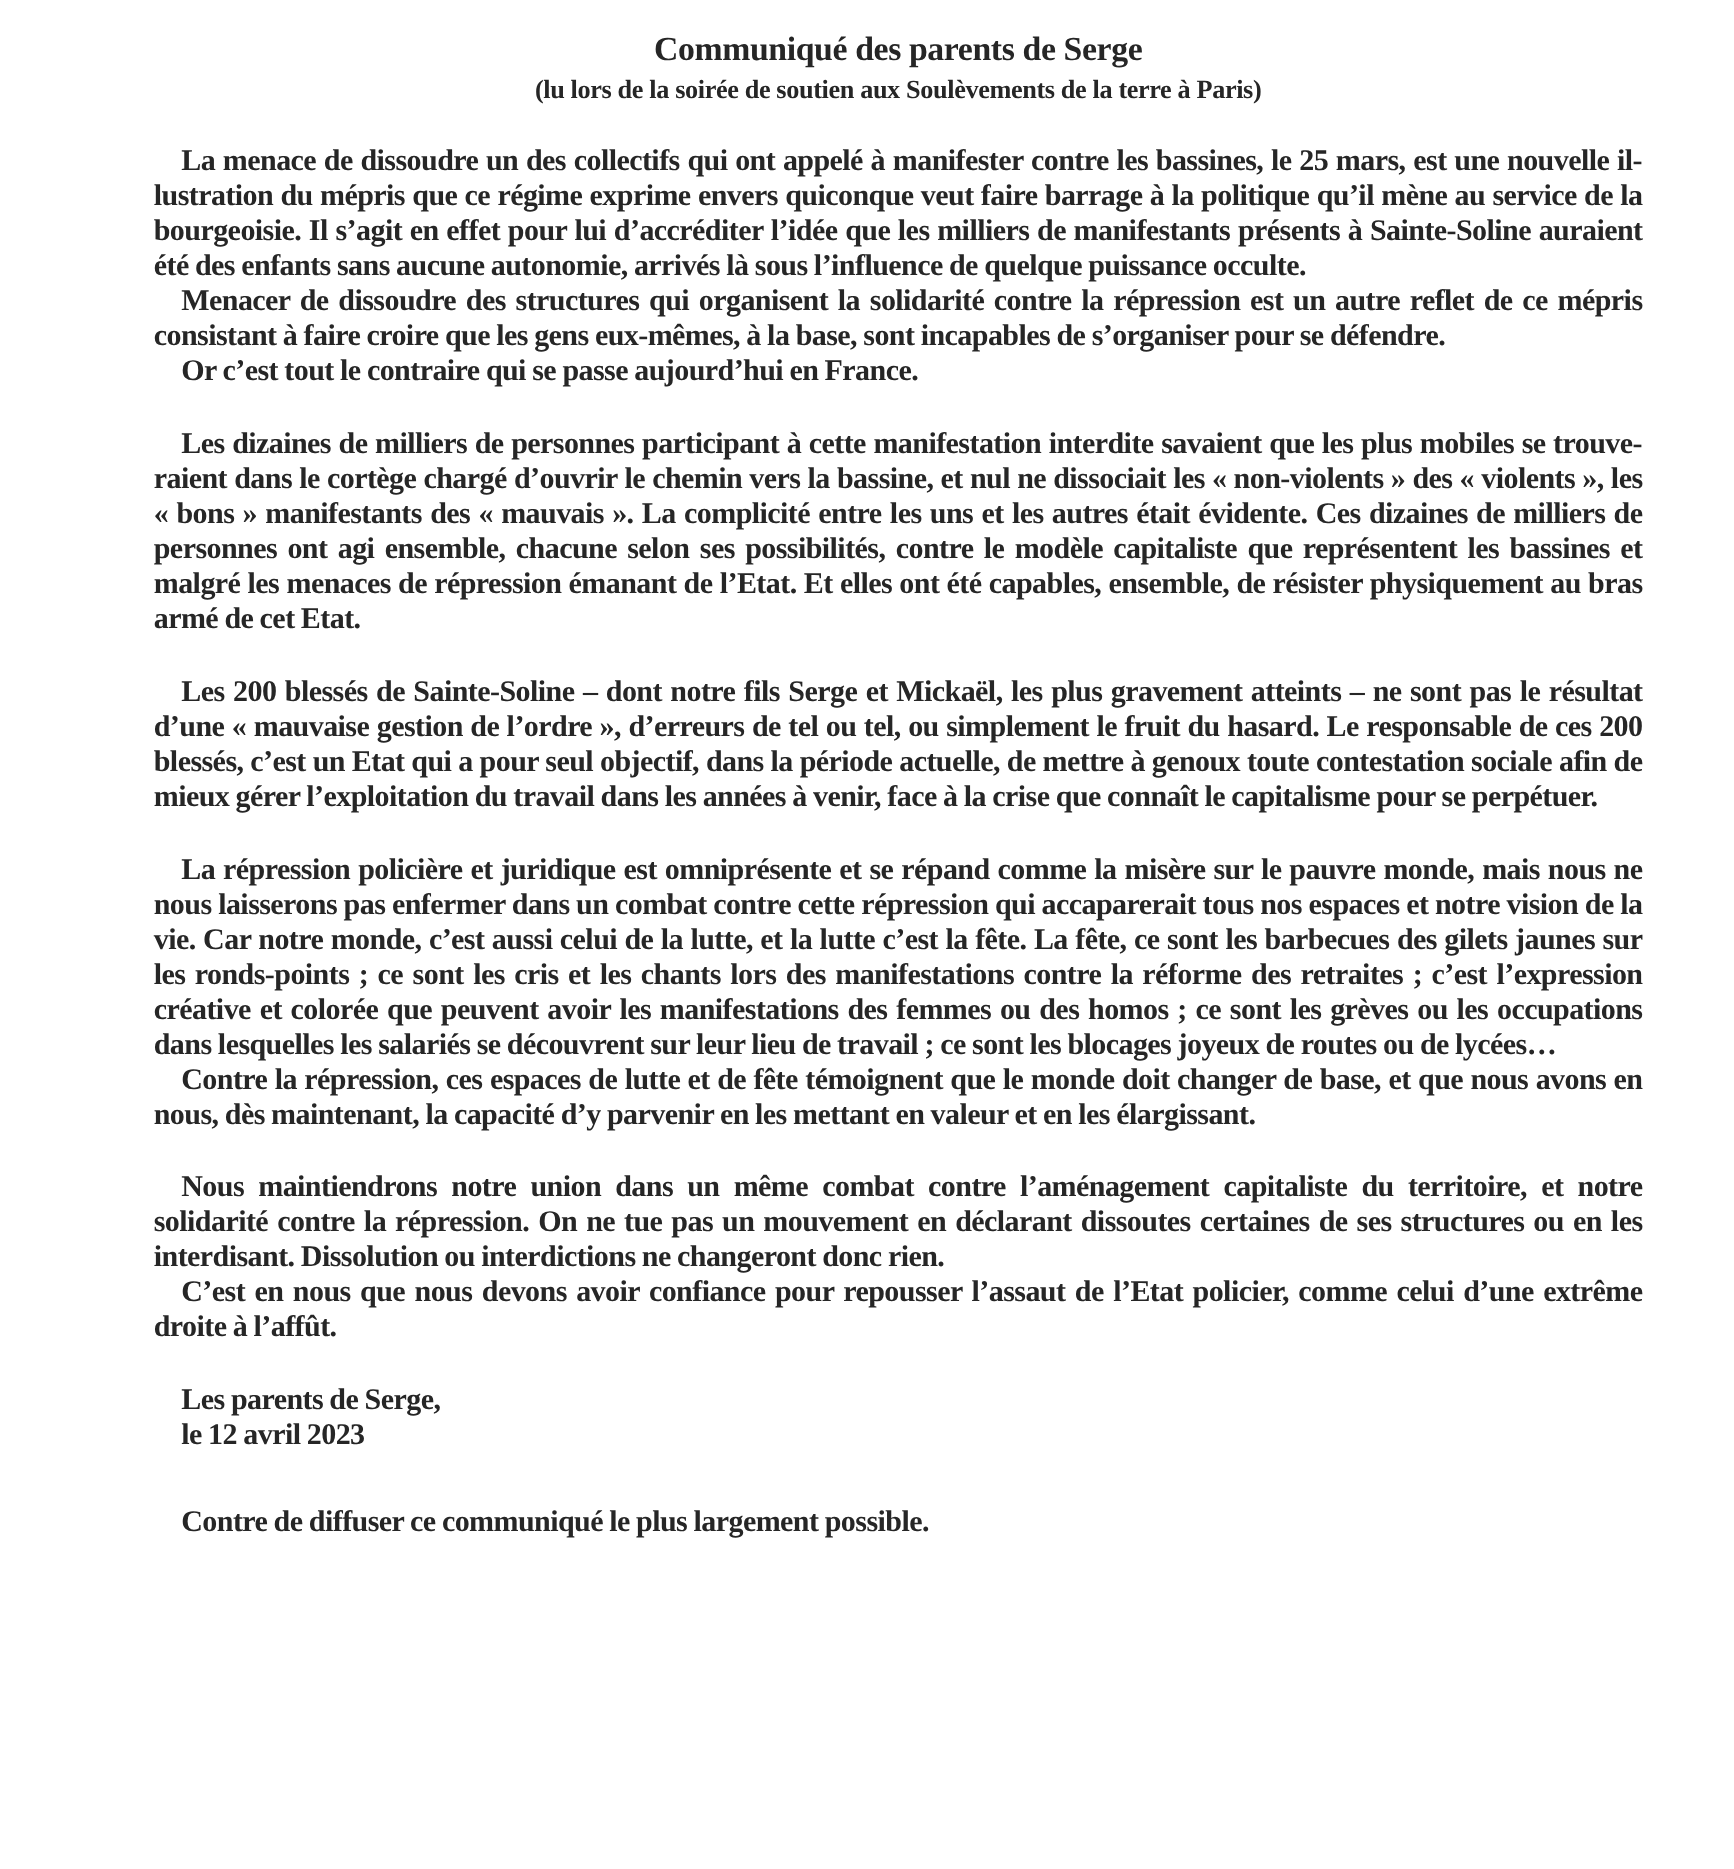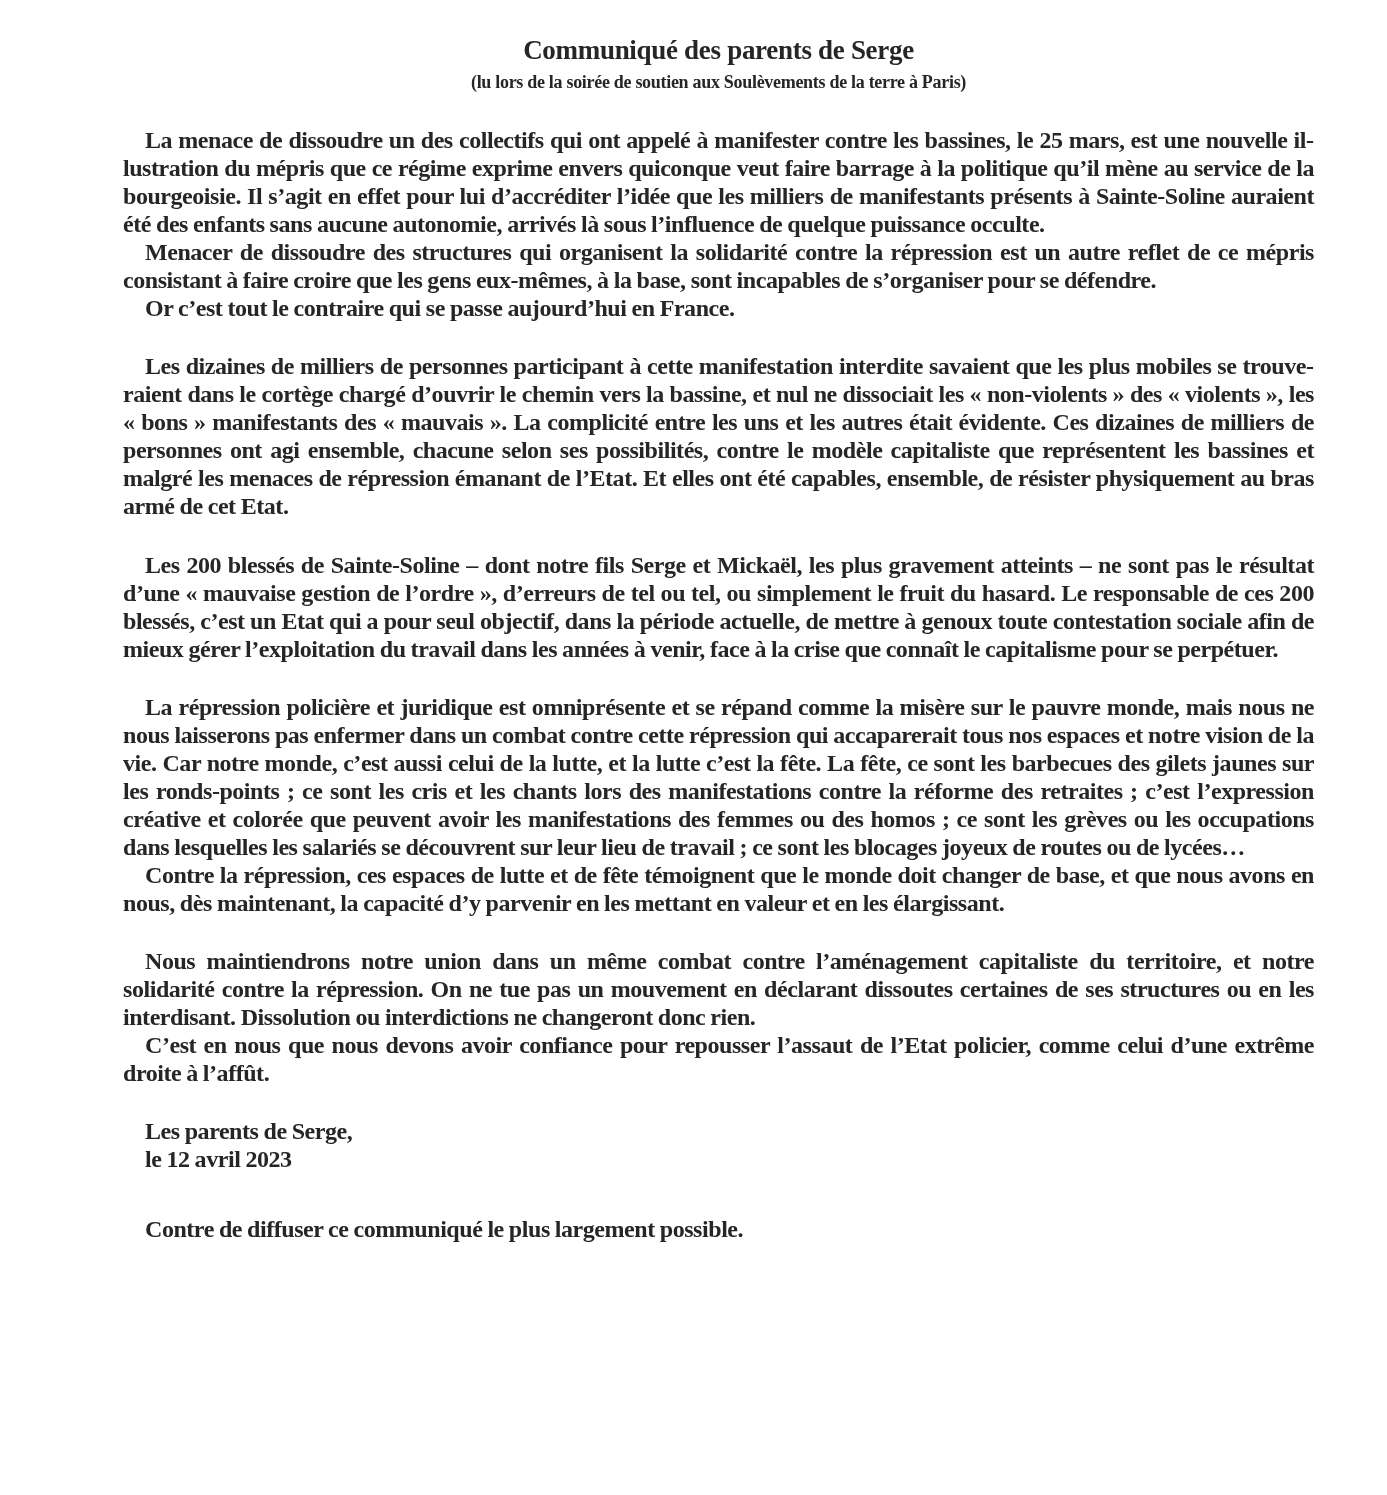--- a/index.html
+++ b/index.html
@@ -12,33 +12,33 @@
       height: 1495px;
       position: relative;
       overflow: hidden;
       color: #262626;
       font-family: "Liberation Serif", "DejaVu Serif", serif;
       font-weight: bold;
     }
     .page {
       position: absolute;
       left: 123px;
-      top: 32px;
+      top: 21px;
       width: 1191px;
     }
     .title {
       text-align: center;
       font-size: 27px;
       line-height: 36px;
       margin: 0;
       letter-spacing: -0.3px;
     }
     .subtitle {
       text-align: center;
-      font-size: 18px;
+      font-size: 21px;
       line-height: 28px;
       margin: 0 0 30px 0;
       letter-spacing: -0.3px;
     }
     .body {
       font-size: 24px;
       line-height: 28px;
       letter-spacing: -0.45px;
       word-spacing: -0.5px;
     }

